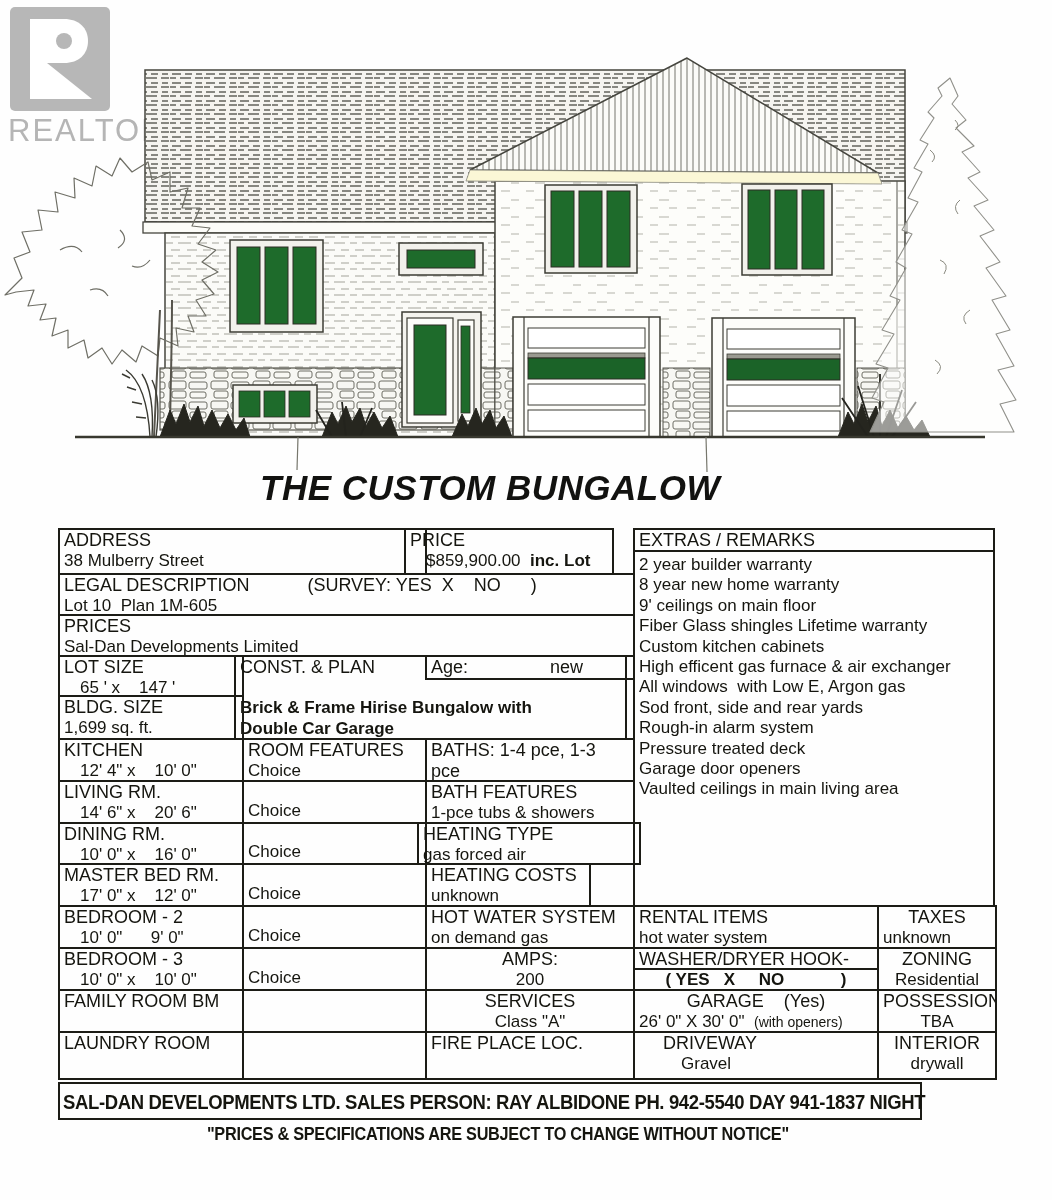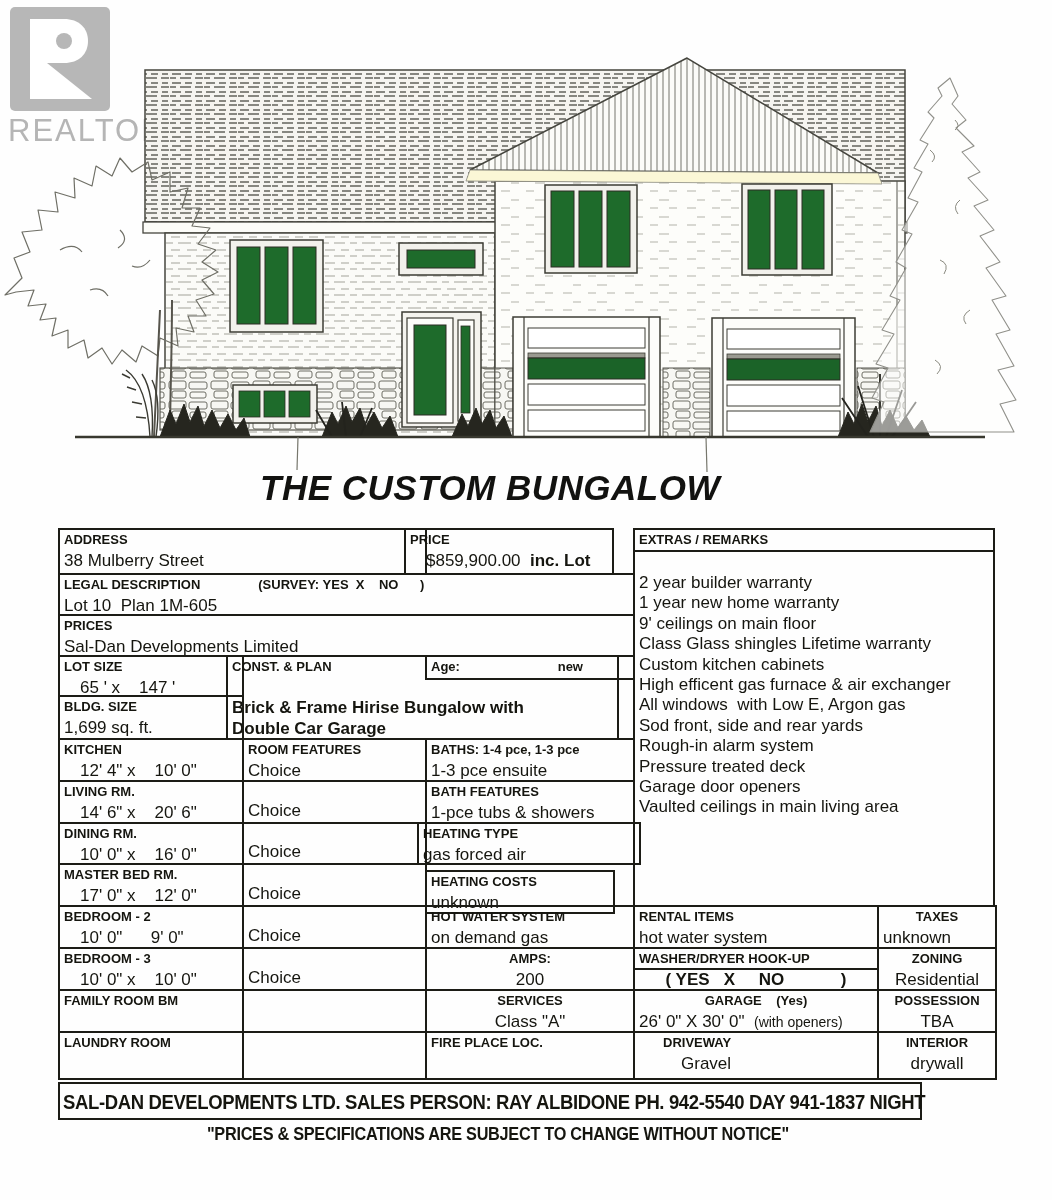--- a/index.html
+++ b/index.html
@@ -8,21 +8,21 @@
   .abs{position:absolute;box-sizing:border-box;}
   
   .logo-wrap{left:8px;top:5px;width:150px;height:140px;z-index:1;}
   .logo-text{position:absolute;left:0px;top:108px;font-size:31px;color:#b5b5b5;letter-spacing:2px;font-weight:400;}
   .logo-reg{font-size:13px;vertical-align:14px;}
   
   .title{left:60px;top:468px;width:860px;text-align:center;font-size:35px;font-weight:bold;font-style:italic;letter-spacing:0.5px;color:#121210;z-index:3;}
   
   .sheet{left:58px;top:528px;width:939px;height:552px;z-index:3;}
   .cell{position:absolute;box-sizing:border-box;border:2px solid #1c1c16;background:transparent;padding:0px 4px;font-size:17px;line-height:20.5px;overflow:hidden;}
-  .hdr{font-weight:bold;font-size:13px;}
+  .hdr{font-weight:normal;font-size:18px;}
   .val{font-size:17px;}
   .pre{white-space:pre;}
   .ctr{text-align:center;}
   .ind{padding-left:16px;}
   .small{font-size:14px;}
   .extras-item{font-size:17px;line-height:20.4px;white-space:pre;}
   
   .footerbox{left:58px;top:1082px;width:864px;height:38px;border:2px solid #1c1c16;z-index:3;}
   .footer-line{position:absolute;left:3px;top:7px;white-space:nowrap;font-weight:bold;font-size:20px;letter-spacing:-0.4px;transform:scaleX(0.925);transform-origin:left center;}
   .disclaimer{left:58px;top:1124px;width:880px;text-align:center;z-index:3;}
@@ -203,25 +203,25 @@
       <div class="hdr">ADDRESS</div>
       <div class="val">38 Mulberry Street</div>
     </div>
     <div class="cell" style="left:346px;top:0;width:210px;height:47px;">
       <div class="hdr">PRICE</div>
       <div class="val ind"><span>$859,900.00</span>&nbsp;&nbsp;<b>inc. Lot</b></div>
     </div>
     <div class="cell" style="left:575px;top:0;width:362px;height:24px;">
       <div class="hdr">EXTRAS / REMARKS</div>
     </div>
-    <div class="cell" style="left:575px;top:22px;width:362px;height:357px;padding-top:21px;">
+    <div class="cell" style="left:575px;top:22px;width:362px;height:357px;padding-top:3px;">
       <div class="extras-item">2 year builder warranty</div>
-      <div class="extras-item">1 year new home warranty</div>
+      <div class="extras-item">8 year new home warranty</div>
       <div class="extras-item">9' ceilings on main floor</div>
-      <div class="extras-item">Class Glass shingles Lifetime warranty</div>
+      <div class="extras-item">Fiber Glass shingles Lifetime warranty</div>
       <div class="extras-item">Custom kitchen cabinets</div>
       <div class="extras-item">High efficent gas furnace &amp; air exchanger</div>
       <div class="extras-item">All windows  with Low E, Argon gas</div>
       <div class="extras-item">Sod front, side and rear yards</div>
       <div class="extras-item">Rough-in alarm system</div>
       <div class="extras-item">Pressure treated deck</div>
       <div class="extras-item">Garage door openers</div>
       <div class="extras-item">Vaulted ceilings in main living area</div>
     </div>
 
@@ -236,21 +236,21 @@
     <div class="cell" style="left:0;top:86px;width:577px;height:43px;">
       <div class="hdr">PRICES</div>
       <div class="val">Sal-Dan Developments Limited</div>
     </div>
 
     <div class="cell" style="left:0;top:127px;width:186px;height:42px;">
       <div class="hdr">LOT SIZE</div>
       <div class="val pre ind">65 ' x    147 '</div>
     </div>
 
-    <div class="cell" style="left:168px;top:127px;width:393px;height:85px;">
+    <div class="cell" style="left:176px;top:127px;width:393px;height:85px;">
       <div class="hdr">CONST. &amp; PLAN</div>
       <div style="position:absolute;left:4px;top:40px;font-weight:bold;line-height:21px;">
         <div>Brick &amp; Frame Hirise Bungalow with</div>
         <div>Double Car Garage</div>
       </div>
     </div>
     <div class="cell" style="left:367px;top:127px;width:210px;height:25px;display:flex;justify-content:space-between;padding-right:50px;">
       <span class="hdr">Age:</span>
       <span class="hdr">new</span>
     </div>
@@ -297,21 +297,21 @@
       <div class="val">gas forced air</div>
     </div>
 
     <div class="cell" style="left:0;top:335px;width:186px;height:44px;">
       <div class="hdr">MASTER BED RM.</div>
       <div class="val pre ind">17' 0" x    12' 0"</div>
     </div>
     <div class="cell" style="left:184px;top:335px;width:185px;height:44px;">
       <div class="val" style="position:absolute;left:4px;bottom:1px;">Choice</div>
     </div>
-    <div class="cell" style="left:367px;top:342px;width:190px;height:44px;">
+    <div class="cell" style="left:367px;top:335px;width:166px;height:44px;">
       <div class="hdr">HEATING COSTS</div>
       <div class="val">unknown</div>
     </div>
 
     <div class="cell" style="left:0;top:377px;width:186px;height:44px;">
       <div class="hdr">BEDROOM - 2</div>
       <div class="val pre ind">10' 0"      9' 0"</div>
     </div>
     <div class="cell" style="left:184px;top:377px;width:185px;height:44px;">
       <div class="val" style="position:absolute;left:4px;bottom:1px;">Choice</div>

